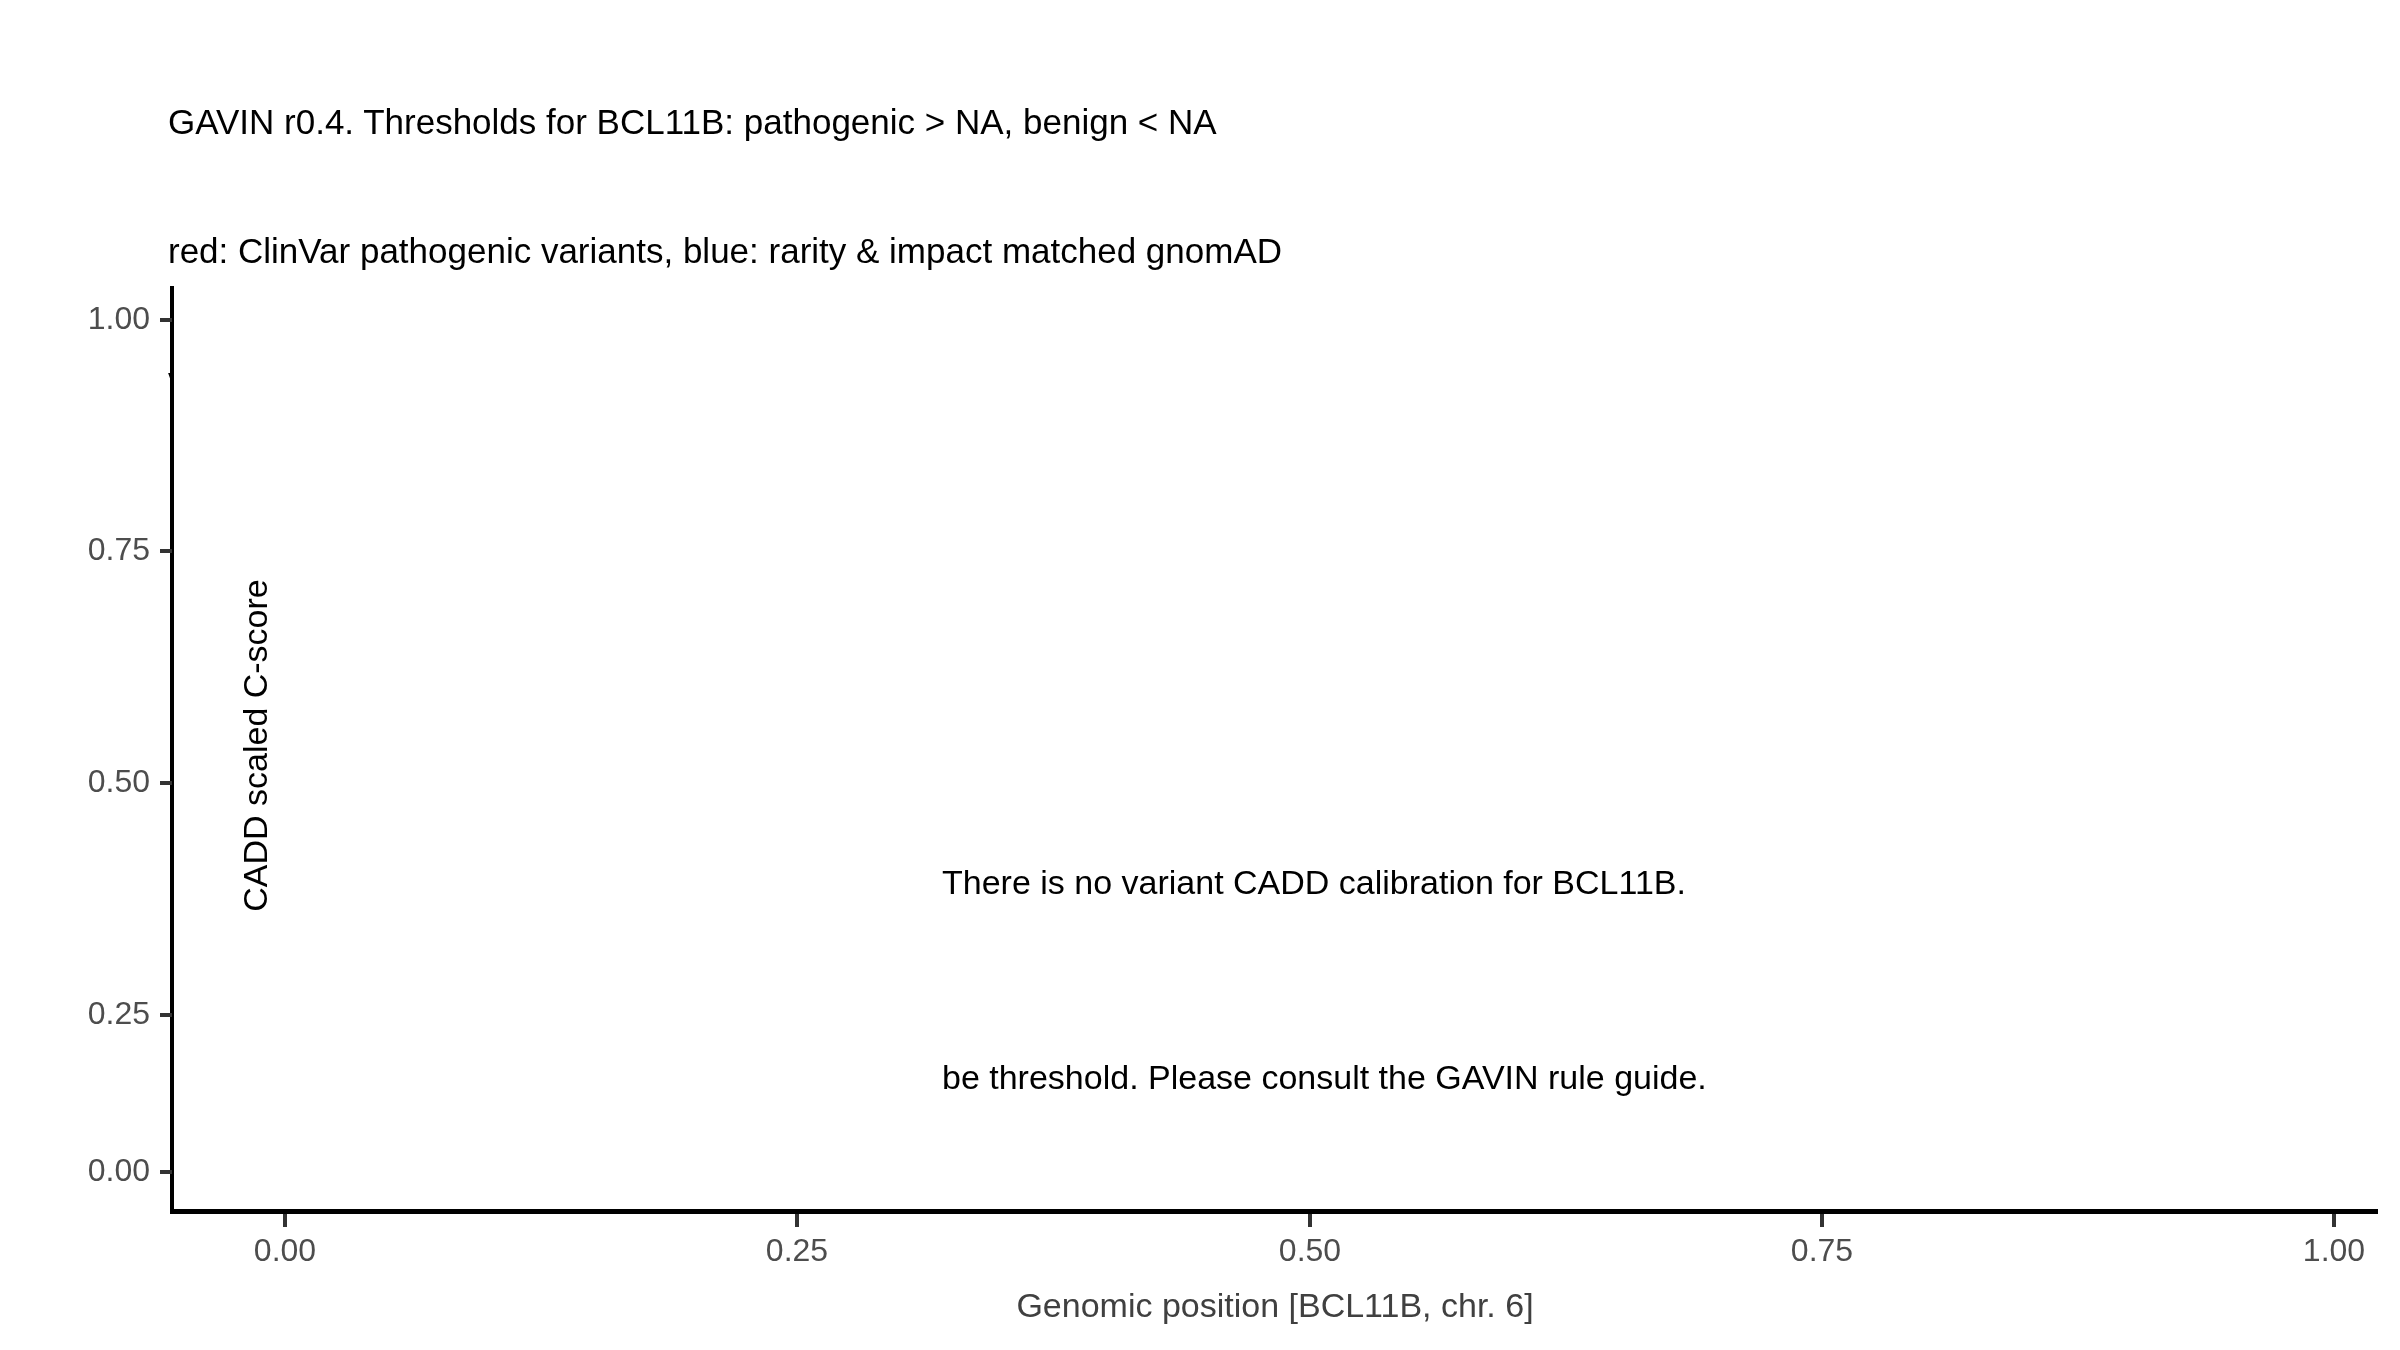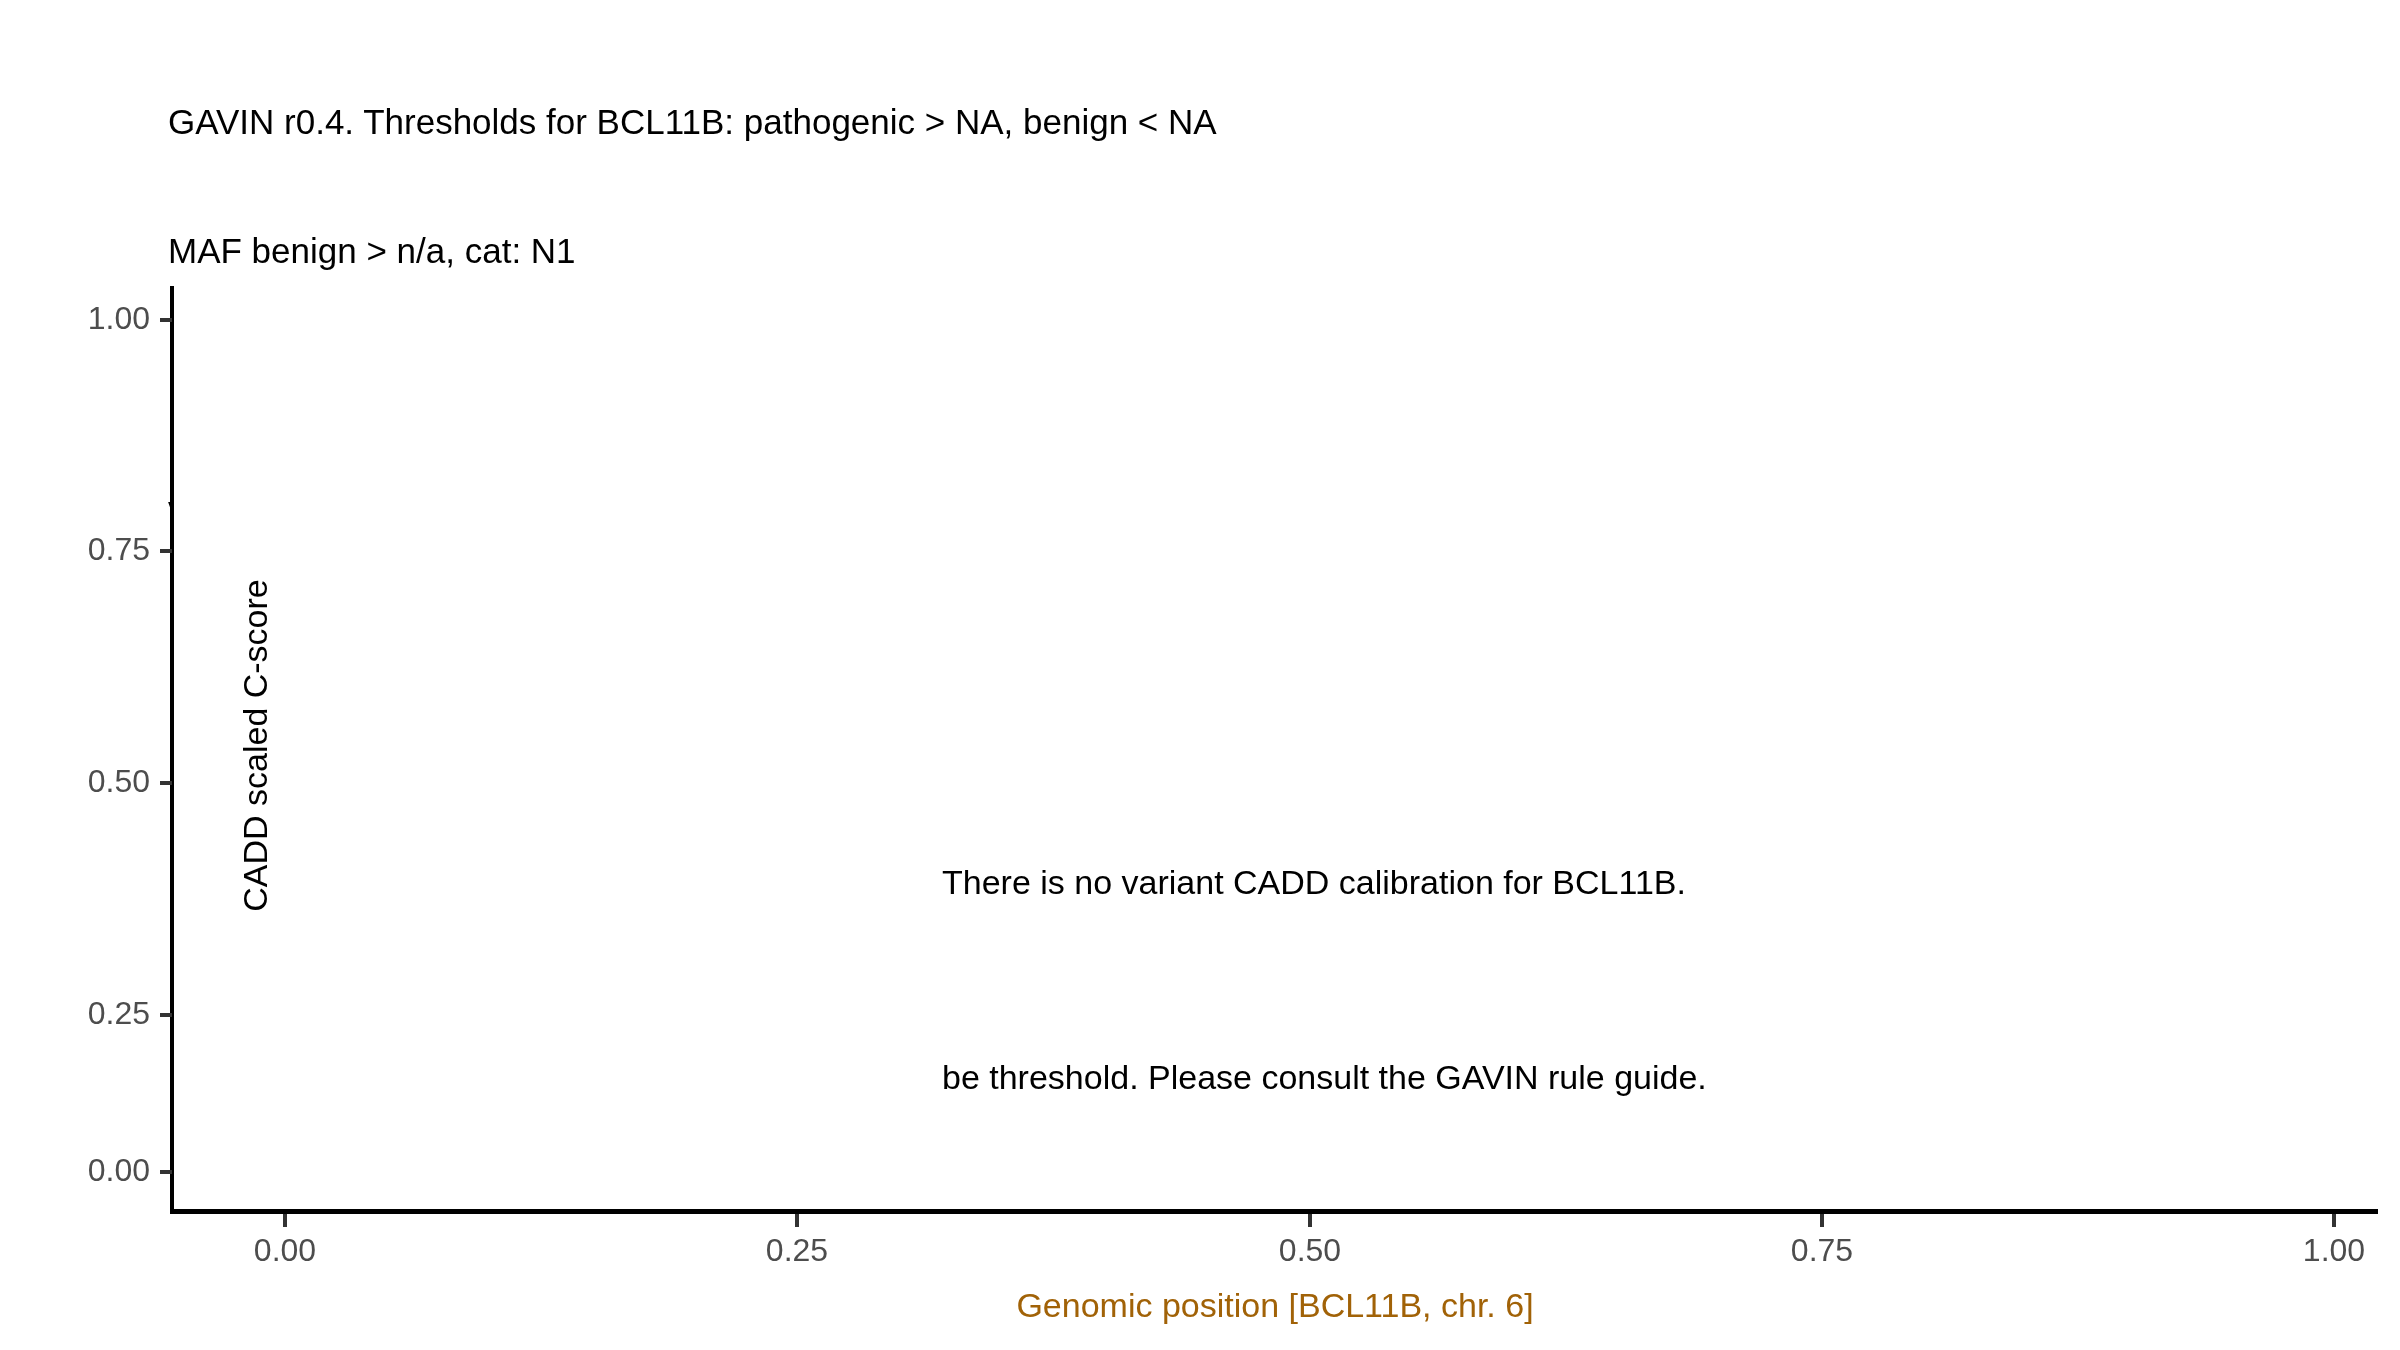--- a/index.html
+++ b/index.html
@@ -105,21 +105,21 @@
   }
 
   
   #x-axis-title {
     position: absolute;
     left: 172px;
     top: 1286px;
     width: 2206px;
     text-align: center;
     font-size: 34px;
-    color: #a16207;
+    color: #404040;
     white-space: nowrap;
   }
   .x-tick-group {
     position: absolute;
     top: 1214px;
     height: 0;
     width: 0;
   }
   .x-tick-group .mark {
     position: absolute;
@@ -154,21 +154,20 @@
   }
   #panel-annotation .ann-line { display: block; }
 </style>
 </head>
 <body>
 
 <div id="plot-root">
 
   <div id="plot-title">
     <span class="title-line">GAVIN r0.4. Thresholds for BCL11B: pathogenic &gt; NA, benign &lt; NA</span>
-    <span class="title-line">MAF benign &gt; n/a, cat: N1</span>
     <span class="title-line">red: ClinVar pathogenic variants, blue: rarity &amp; impact matched gnomAD</span>
     <span class="title-line">variants, green: RefSeq exons, grey: genome-wide fallback threshold</span>
   </div>
 
   <div id="panel">
     <div id="panel-annotation">
       <span class="ann-line">There is no variant CADD calibration for BCL11B.</span>
       <span class="ann-line">be threshold. Please consult the GAVIN rule guide.</span>
     </div>
   </div>

